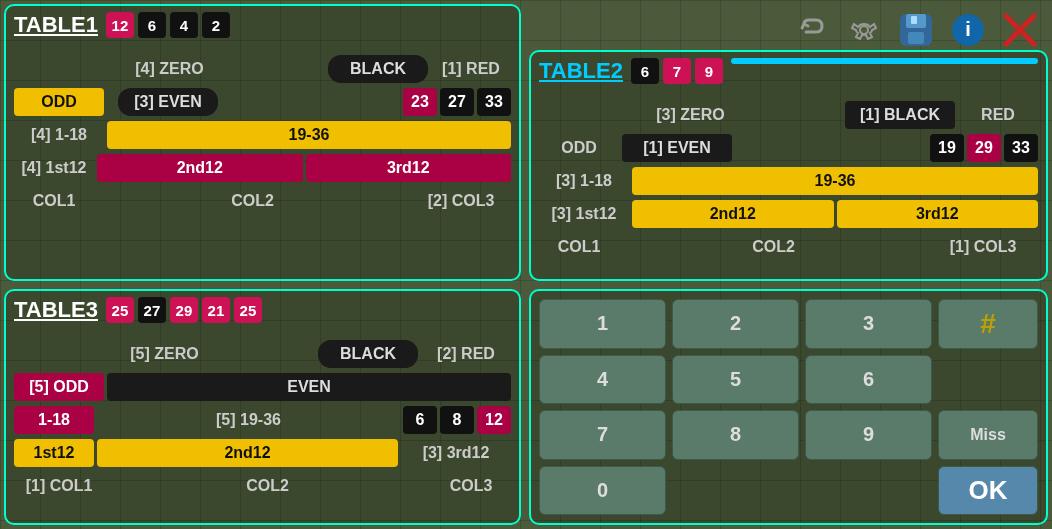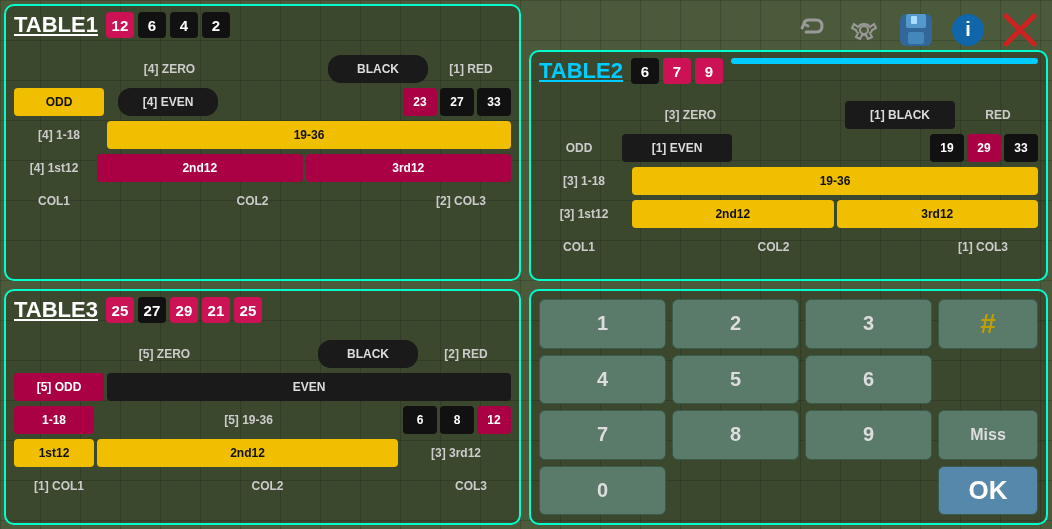--- a/index.html
+++ b/index.html
@@ -103,21 +103,21 @@
       margin-bottom: 3px;
       height: 30px;
     }
 
     .cell {
       display: flex;
       align-items: center;
       justify-content: center;
       height: 28px;
       border-radius: 4px;
-      font-size: 12px;
+      font-size: 16px;
       font-weight: bold;
       color: white;
       padding: 0 4px;
       margin-top: 20px;
     }
 
     .cell-dark { background: #1a1a1a; color: #ddd; }
     .cell-crimson { background: #aa0044; }
     .cell-yellow { background: #f0c000; color: #111; }
     .cell-transparent { background: transparent; color: #ccc; }
@@ -226,21 +226,21 @@
 
     <div class="table-row">
       <div class="cell cell-transparent wflex">[4] ZERO</div>
       <div class="cell cell-dark w100">BLACK</div>
       <div class="cell cell-transparent w80">[1] RED</div>
     </div>
 
     <div class="table-row">
       <div class="cell cell-yellow w90">ODD</div>
       <div class="cell cell-transparent w10" style="width:4px;"></div>
-      <div class="cell cell-dark w100">[4] EVEN</div>
+      <div class="cell cell-dark w100">[3] EVEN</div>
       <div class="cell cell-transparent" style="flex:1"></div>
       <div class="cell badge-red w36" style="width:34px;border-radius:4px;background:#aa0044;">23</div>
       <div class="cell badge-black w36" style="width:34px;border-radius:4px;">27</div>
       <div class="cell badge-black w36" style="width:34px;border-radius:4px;">33</div>
     </div>
 
     <div class="table-row">
       <div class="cell cell-transparent w90">[4] 1-18</div>
       <div class="cell cell-yellow wflex">19-36</div>
     </div>

